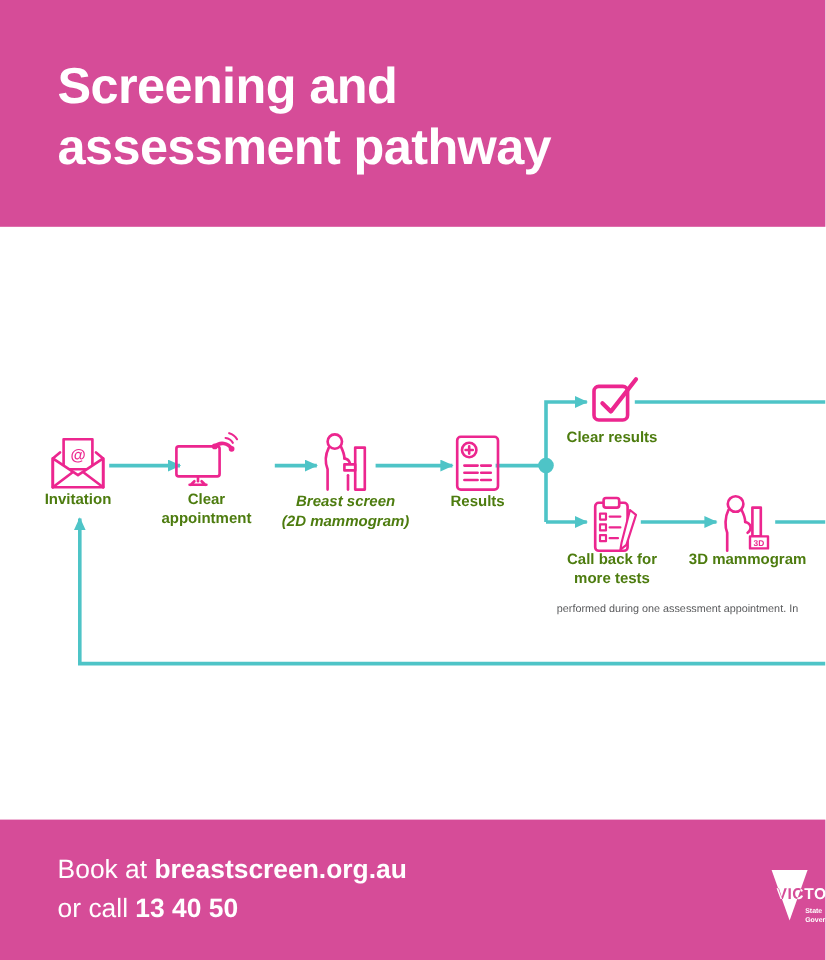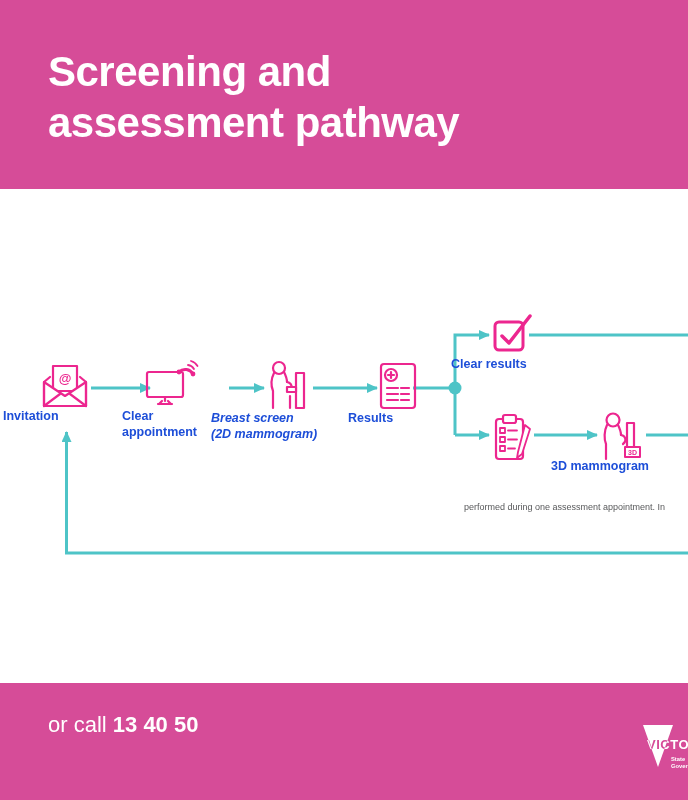--- a/index.html
+++ b/index.html
@@ -8,22 +8,22 @@
   
   .banner{position:absolute;left:0;width:688px;background:#d64c98;}
   .banner.top{top:0;height:189px;}
   .banner.bottom{top:683px;height:117px;}
   h1.title{margin:0;padding:46px 20px 0 48px;color:#fff;font-size:42px;line-height:51px;
            font-weight:bold;white-space:pre-line;letter-spacing:-0.5px;}
   
   .connectors{position:absolute;left:0;top:0;width:688px;height:800px;pointer-events:none;}
   .icon{position:absolute;}
   .icon svg{display:block;overflow:visible;}
-  .node-label{position:absolute;text-align:left;font-size:12.5px;line-height:15.5px;
-              font-weight:bold;color:#1d4ed8;white-space:pre-line;}
+  .node-label{position:absolute;text-align:center;font-size:12.5px;line-height:15.5px;
+              font-weight:bold;color:#4d7c0f;white-space:pre-line;}
   .footnote{position:absolute;left:455px;top:501px;width:233px;overflow:hidden;
             font-size:9px;line-height:13px;color:#58595b;}
   .fn-line{white-space:nowrap;}
   .fn-line.indent{padding-left:9px;}
   
   .cta{position:absolute;left:48px;top:709px;color:#fff;font-size:22px;line-height:32px;}
   .cta b{font-weight:bold;}
   .vic-logo{position:absolute;left:640px;top:720px;width:60px;height:58px;}
   .vic-logo svg{display:block;}
 </style>
@@ -143,35 +143,38 @@
         <path d="M6,14 C3,20 3,28 5,33 L5,48"></path>
         <path d="M17,14 c2,4 3,8 3,10"></path>
         <path d="M20,24 c5,1 6,6 2,9"></path>
         <rect x="26" y="12" width="7" height="24" fill="#fff"></rect>
         <rect x="24" y="36" width="15" height="10" fill="#fff" stroke-width="2"></rect>
         <text x="31.5" y="44" text-anchor="middle" font-size="7" font-weight="bold" fill="#ec268f" stroke="none">3D</text>
       </g>
     </svg>
   </div>
 
-  <div class="node-label" style="left:3px;top:409px;width:100px;">Invitation</div>
+  <div class="node-label" style="left:15px;top:409px;width:100px;">Invitation</div>
   <div class="node-label" style="left:122px;top:409px;width:100px;">Clear
 appointment</div>
   <div class="node-label" style="left:211px;top:411px;width:154px;font-style:italic;">Breast screen
 (2D mammogram)</div>
   <div class="node-label" style="left:348px;top:411px;width:100px;">Results</div>
   <div class="node-label" style="left:451px;top:357px;width:118px;">Clear results</div>
+  <div class="node-label" style="left:448px;top:459px;width:124px;">Call back for
+more tests</div>
   <div class="node-label" style="left:551px;top:459px;width:144px;">3D mammogram</div>
 
   <div class="footnote">
     <div class="fn-line indent">performed during one assessment appointment. In</div>
   </div>
 
   <footer class="banner bottom"></footer>
   <div class="cta">
+    <div><span>Book at </span><b>breastscreen.org.au</b></div>
     <div><span>or call </span><b>13 40 50</b></div>
   </div>
 
   <div class="vic-logo">
     <svg width="60" height="58" viewBox="0 0 60 58">
       <defs>
         <clipPath id="triClip">
             <polygon points="3,5 33,5 18,47"></polygon>
           </clipPath>
         <mask id="triOut">

